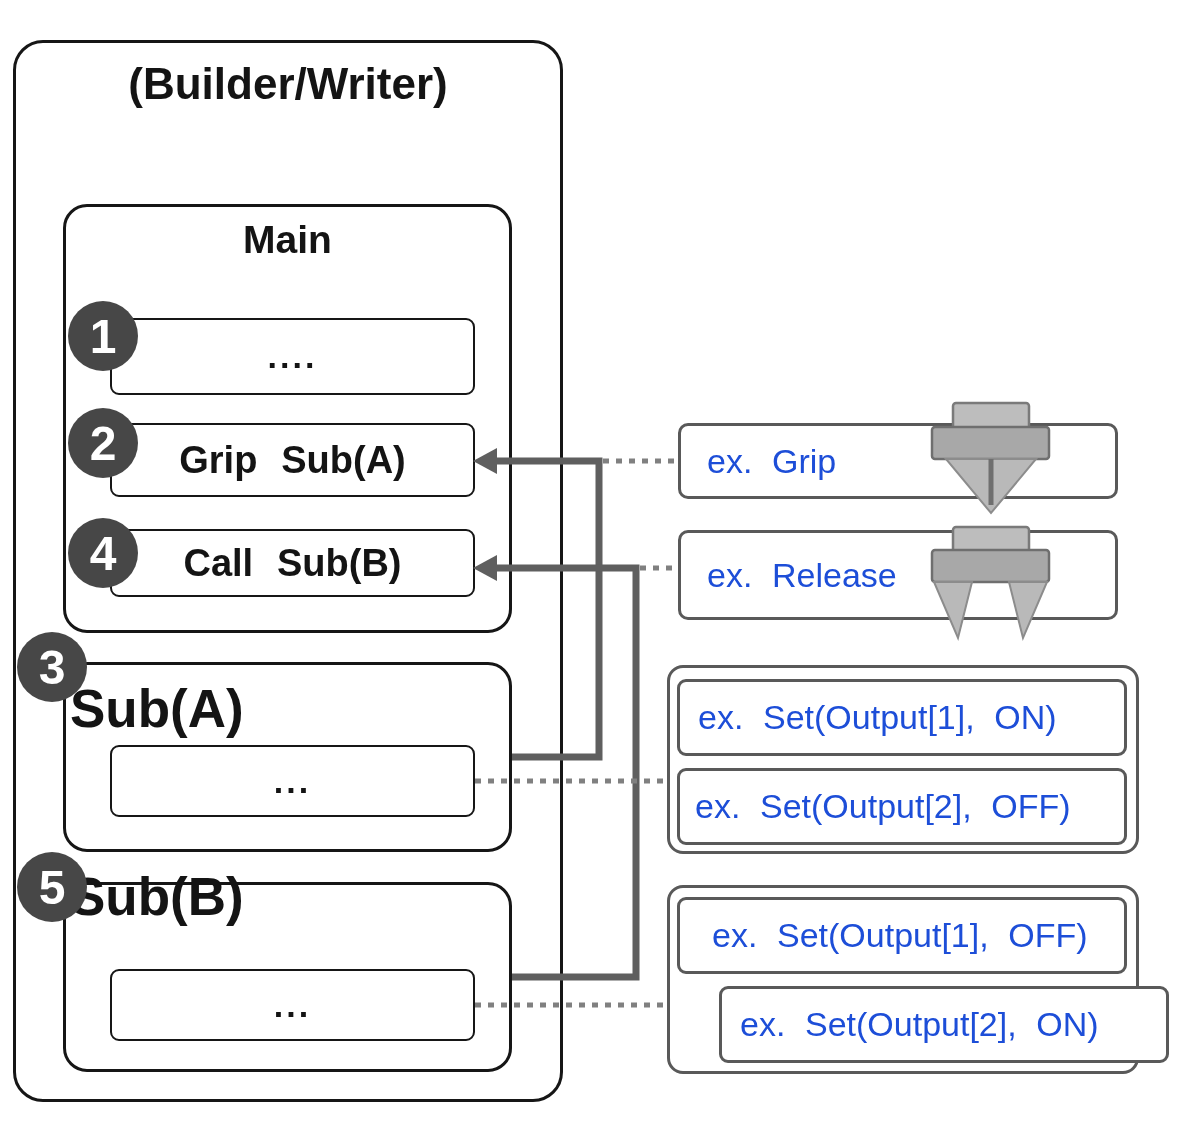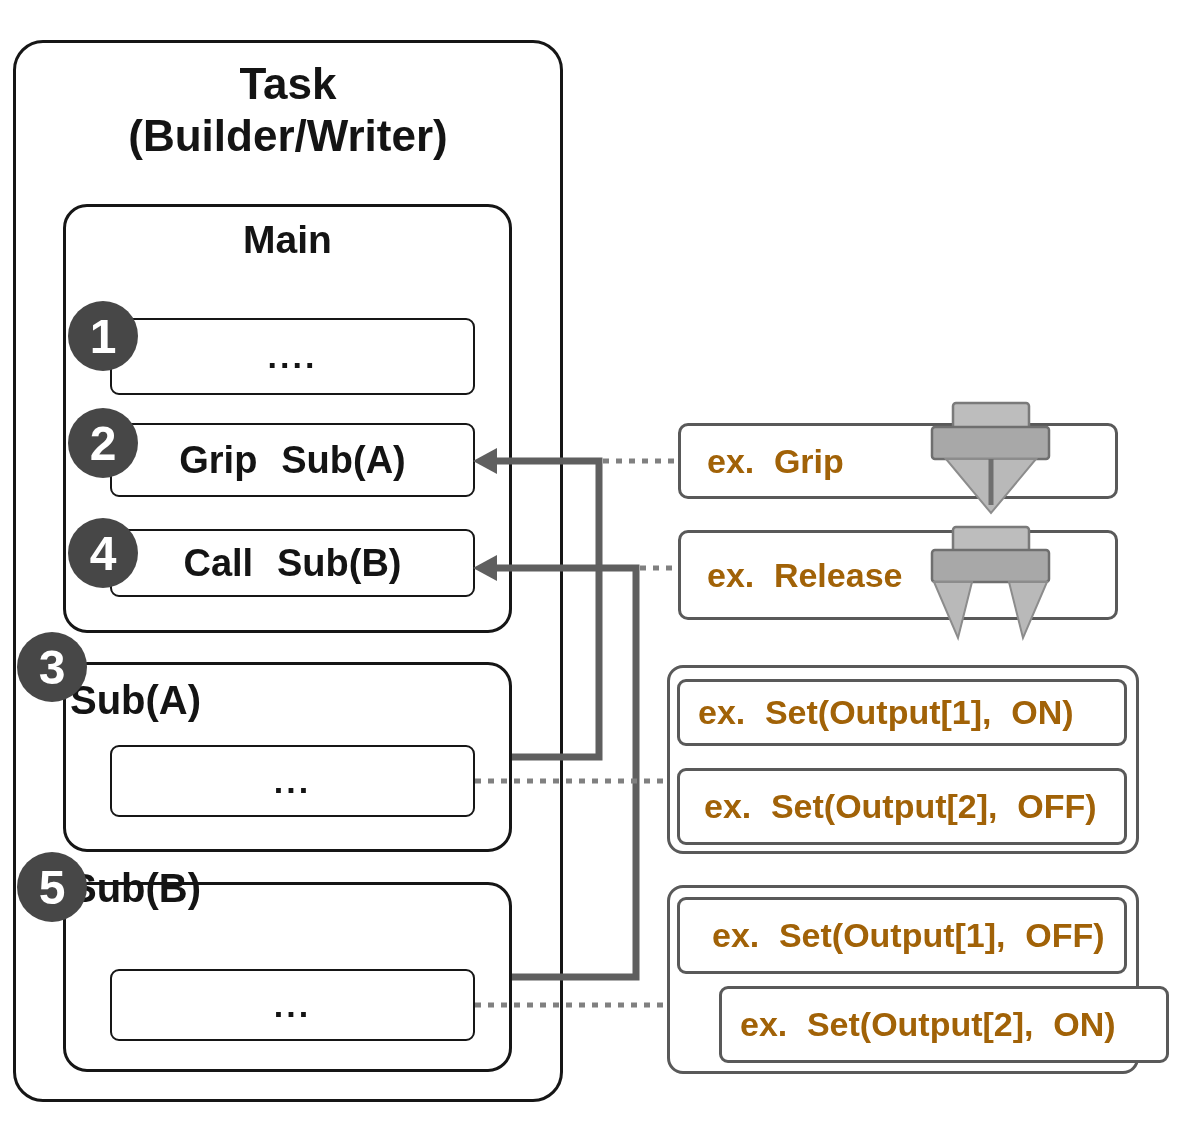--- a/index.html
+++ b/index.html
@@ -9,43 +9,42 @@
   }
   .abs{position:absolute;box-sizing:border-box;}
   
   .frame{border:3px solid #161616;border-radius:30px;background:#ffffff;}
   .frame-inner{border:3px solid #161616;border-radius:24px;background:#ffffff;}
   .cell{border:2.5px solid #161616;border-radius:9px;background:#ffffff;
         display:flex;align-items:center;justify-content:center;}
   .cell-label{font-weight:bold;font-size:38px;word-spacing:0.35em;white-space:nowrap;}
   .dots-label{font-weight:bold;font-size:34px;letter-spacing:3px;}
   .title{font-weight:bold;text-align:center;}
-  .sub-title{font-weight:bold;font-size:40px;white-space:nowrap;}
+  .sub-title{font-weight:bold;font-size:53px;white-space:nowrap;}
   
   .badge{width:70px;height:70px;border-radius:50%;background:#474747;
          display:flex;align-items:center;justify-content:center;
          color:#ffffff;font-weight:bold;font-size:48px;}
   
   .ex-box{border:3px solid #595959;border-radius:10px;background:#ffffff;
           display:flex;align-items:center;}
-  .ex-label{font-weight:bold;font-size:34px;color:#a16207;word-spacing:0.3em;
+  .ex-label{font-weight:normal;font-size:34px;color:#1d4ed8;word-spacing:0.3em;
             padding-left:26px;white-space:nowrap;}
   .set-outer{border:3px solid #595959;border-radius:16px;background:#ffffff;}
   .set-inner{border:3px solid #595959;border-radius:9px;background:#ffffff;
              display:flex;align-items:center;}
   .overlay{position:absolute;left:0;top:0;pointer-events:none;}
 </style>
 </head>
 <body>
 
 <div class="stage">
 
   <div class="abs frame" style="left:13px;top:40px;width:550px;height:1062px;"></div>
   <div class="abs title" style="left:63px;top:58px;width:450px;font-size:44px;line-height:52px;">
-    <div>Task</div>
     <div>(Builder/Writer)</div>
   </div>
 
   <div class="abs frame-inner" style="left:63px;top:204px;width:449px;height:429px;"></div>
   <div class="abs title" style="left:63px;top:218px;width:449px;font-size:39px;">Main</div>
 
   <div class="abs cell" style="left:110px;top:318px;width:365px;height:77px;">
     <span class="dots-label">....</span>
   </div>
 
@@ -77,25 +76,25 @@
 
   <div class="abs ex-box" style="left:678px;top:423px;width:440px;height:76px;">
     <span class="ex-label">ex. Grip</span>
   </div>
 
   <div class="abs ex-box" style="left:678px;top:530px;width:440px;height:90px;">
     <span class="ex-label">ex. Release</span>
   </div>
 
   <div class="abs set-outer" style="left:667px;top:665px;width:472px;height:189px;"></div>
-  <div class="abs set-inner" style="left:677px;top:679px;width:450px;height:67px;">
+  <div class="abs set-inner" style="left:677px;top:679px;width:450px;height:77px;">
     <span class="ex-label" style="padding-left:18px;">ex. Set(Output[1], ON)</span>
   </div>
   <div class="abs set-inner" style="left:677px;top:768px;width:450px;height:77px;">
-    <span class="ex-label" style="padding-left:24px;">ex. Set(Output[2], OFF)</span>
+    <span class="ex-label" style="padding-left:15px;">ex. Set(Output[2], OFF)</span>
   </div>
 
   <div class="abs set-outer" style="left:667px;top:885px;width:472px;height:189px;"></div>
   <div class="abs set-inner" style="left:677px;top:897px;width:450px;height:77px;">
     <span class="ex-label" style="padding-left:32px;">ex. Set(Output[1], OFF)</span>
   </div>
   <div class="abs set-inner" style="left:677px;top:986px;width:450px;height:77px;margin-left:42px;">
     <span class="ex-label" style="padding-left:18px;">ex. Set(Output[2], ON)</span>
   </div>
 

